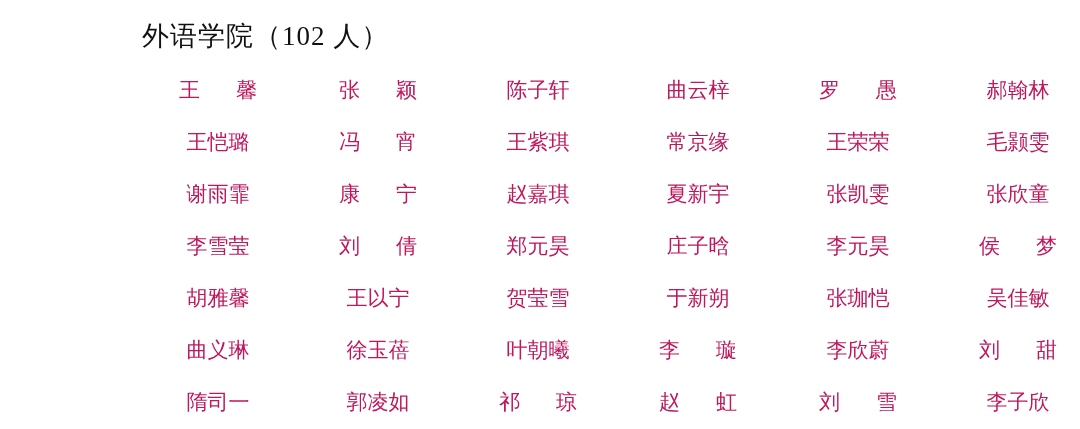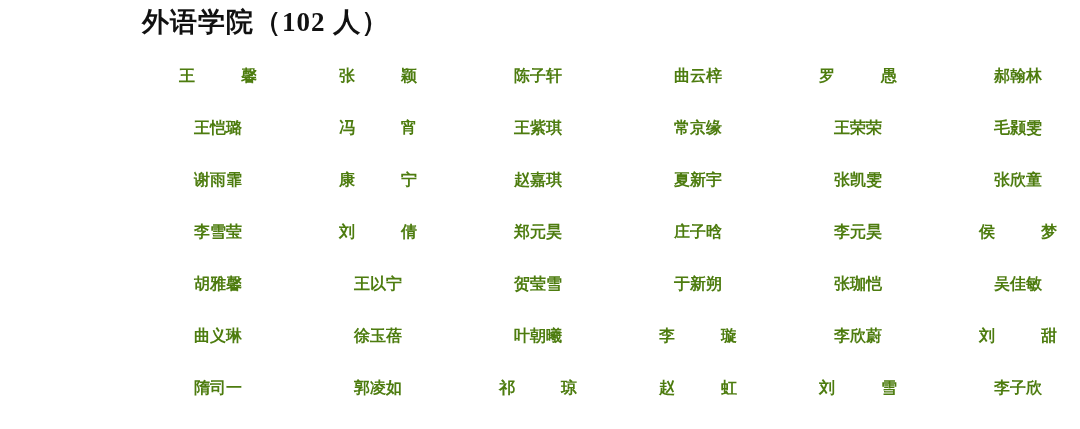--- a/index.html
+++ b/index.html
@@ -16,41 +16,41 @@
   }
   .page {
     position: relative;
     width: 1080px;
     height: 429px;
     box-sizing: border-box;
     padding: 0 60px;
   }
   .doc-title {
     margin: 0;
-    padding-top: 2px;
+    padding-top: 16px;
     padding-left: 82px;
     font-size: 27px;
-    font-weight: 700;
+    font-weight: 400;
     letter-spacing: 1px;
     line-height: 40px;
     color: #111111;
     white-space: nowrap;
   }
   .name-grid {
     margin-top: 8px;
     width: 960px;
     margin-left: 78px;
     border-collapse: collapse;
     table-layout: fixed;
   }
   .name-grid td {
     height: 52px;
-    font-size: 16px;
-    font-weight: 700;
-    color: #4d7c0f;
+    font-size: 21px;
+    font-weight: 400;
+    color: #be185d;
     text-align: center;
     vertical-align: middle;
     padding: 0;
     letter-spacing: 0px;
     white-space: nowrap;
   }
   
   .name-grid td .nm {
     display: inline-block;
     text-align: justify;

